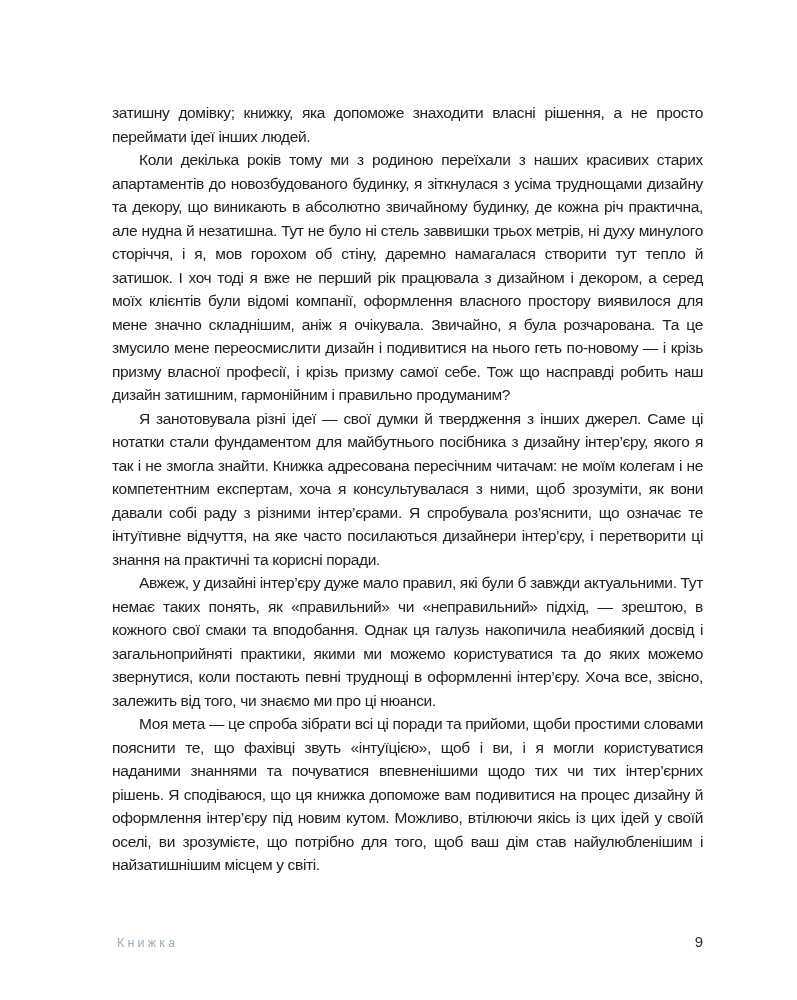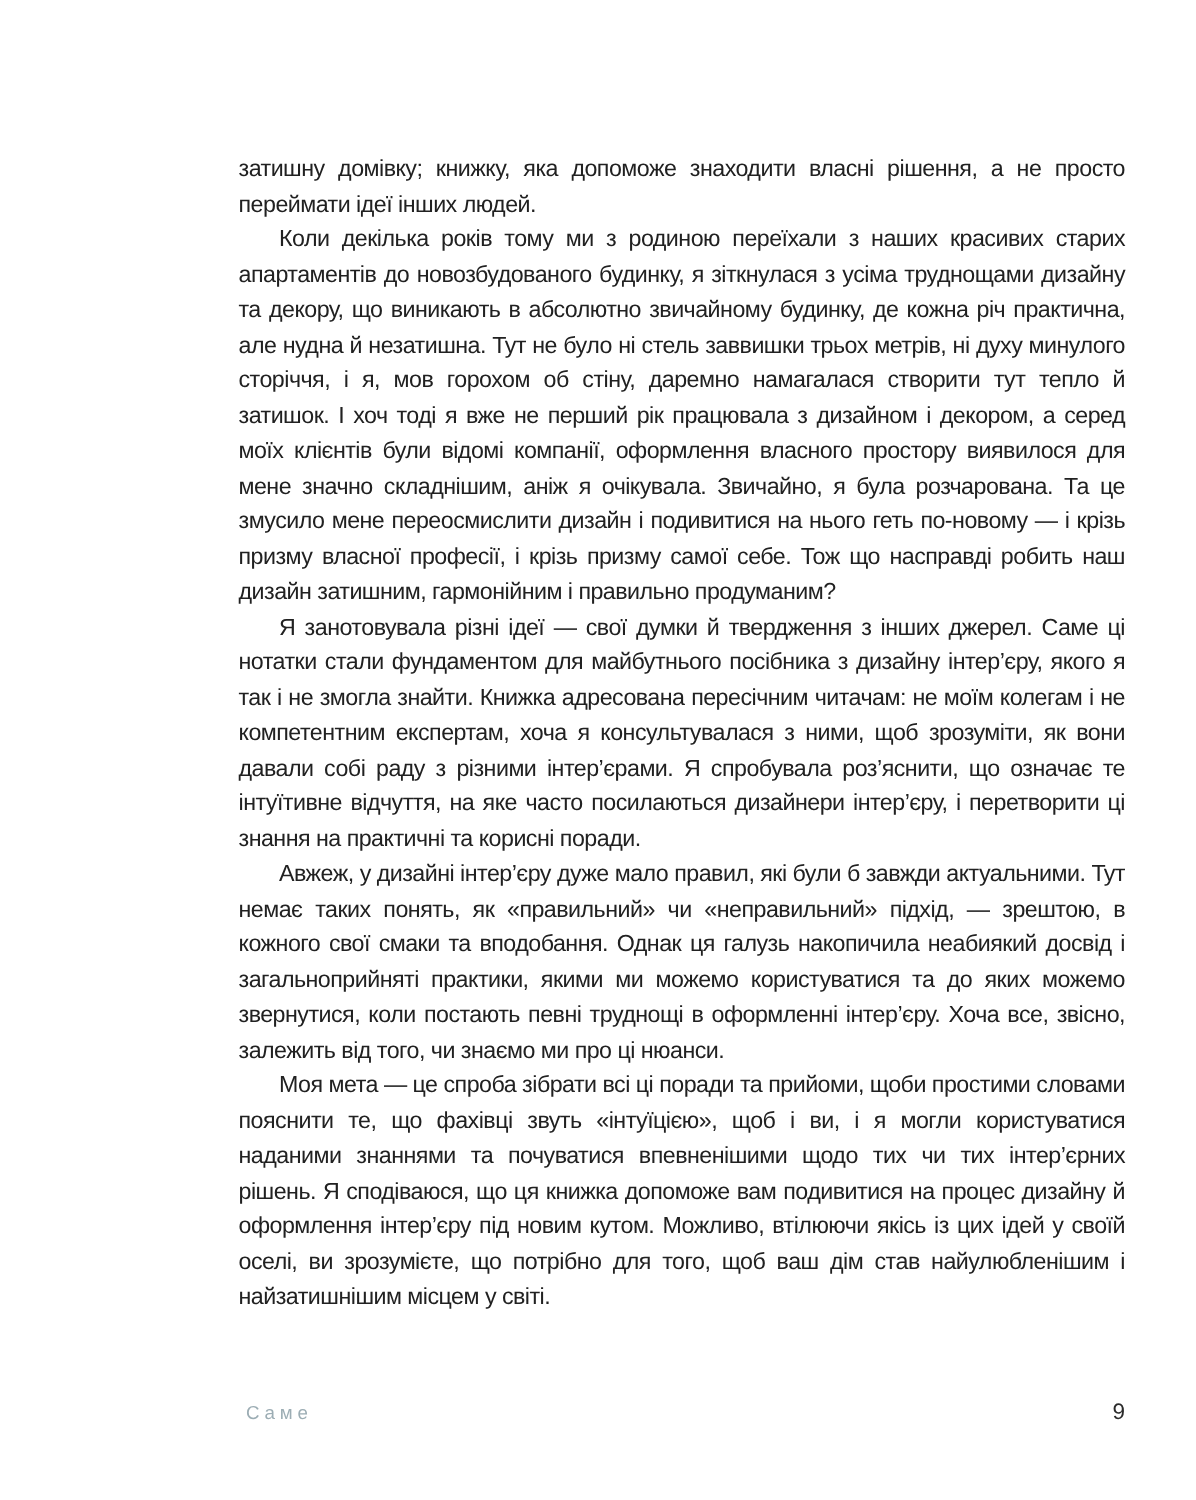--- a/index.html
+++ b/index.html
@@ -11,21 +11,20 @@
     height: 1000px;
     background: #ffffff;
     position: relative;
     overflow: hidden;
     font-family: "Liberation Sans", "DejaVu Sans", sans-serif;
   }
   .page {
     position: absolute;
     inset: 0;
     background: #ffffff;
-    margin-left: 47px;
   }
   .text-block {
     position: absolute;
     left: 112px;
     top: 101px;
     width: 591px;
     color: #212121;
     font-size: 15.5px;
     line-height: 23.5px;
     letter-spacing: -0.35px;
@@ -66,17 +65,17 @@
 
   <div class="text-block">
     <p>затишну домівку; книжку, яка допоможе знаходити власні рішення, а не просто переймати ідеї інших людей.</p>
     <p class="indent">Коли декілька років тому ми з родиною переїхали з наших красивих старих апартаментів до новозбудованого будинку, я зіткнулася з усіма труднощами дизайну та декору, що виникають в абсолютно звичайному будинку, де кожна річ практична, але нудна й незатишна. Тут не було ні стель заввишки трьох метрів, ні духу минулого сторіччя, і я, мов горохом об стіну, даремно намагалася створити тут тепло й затишок. І хоч тоді я вже не перший рік працювала з дизайном і декором, а серед моїх клієнтів були відомі компанії, оформлення власного простору виявилося для мене значно складнішим, аніж я очікувала. Звичайно, я була розчарована. Та це змусило мене переосмислити дизайн і подивитися на нього геть по-новому — і крізь призму власної професії, і крізь призму самої себе. Тож що насправді робить наш дизайн затишним, гармонійним і правильно продуманим?</p>
     <p class="indent">Я занотовувала різні ідеї — свої думки й твердження з інших джерел. Саме ці нотатки стали фундаментом для майбутнього посібника з дизайну інтер’єру, якого я так і не змогла знайти. Книжка адресована пересічним читачам: не моїм колегам і не компетентним експертам, хоча я консультувалася з ними, щоб зрозуміти, як вони давали собі раду з різними інтер’єрами. Я спробувала роз’яснити, що означає те інтуїтивне відчуття, на яке часто посилаються дизайнери інтер’єру, і перетворити ці знання на практичні та корисні поради.</p>
     <p class="indent">Авжеж, у дизайні інтер’єру дуже мало правил, які були б завжди актуальними. Тут немає таких понять, як «правильний» чи «неправильний» підхід, — зрештою, в кожного свої смаки та вподобання. Однак ця галузь накопичила неабиякий досвід і загальноприйняті практики, якими ми можемо користуватися та до яких можемо звернутися, коли постають певні труднощі в оформленні інтер’єру. Хоча все, звісно, залежить від того, чи знаємо ми про ці нюанси.</p>
     <p class="indent">Моя мета — це спроба зібрати всі ці поради та прийоми, щоби простими словами пояснити те, що фахівці звуть «інтуїцією», щоб і ви, і я могли користуватися наданими знаннями та почуватися впевненішими щодо тих чи тих інтер’єрних рішень. Я сподіваюся, що ця книжка допоможе вам подивитися на процес дизайну й оформлення інтер’єру під новим кутом. Можливо, втілюючи якісь із цих ідей у своїй оселі, ви зрозумієте, що потрібно для того, щоб ваш дім став найулюбленішим і найзатишнішим місцем у світі.</p>
   </div>
 
   <div class="footer">
-    <span class="section-label">Саме</span>
+    <span class="section-label">Книжка</span>
     <span class="page-number">9</span>
   </div>
 
 </div>
 
 </body></html>

